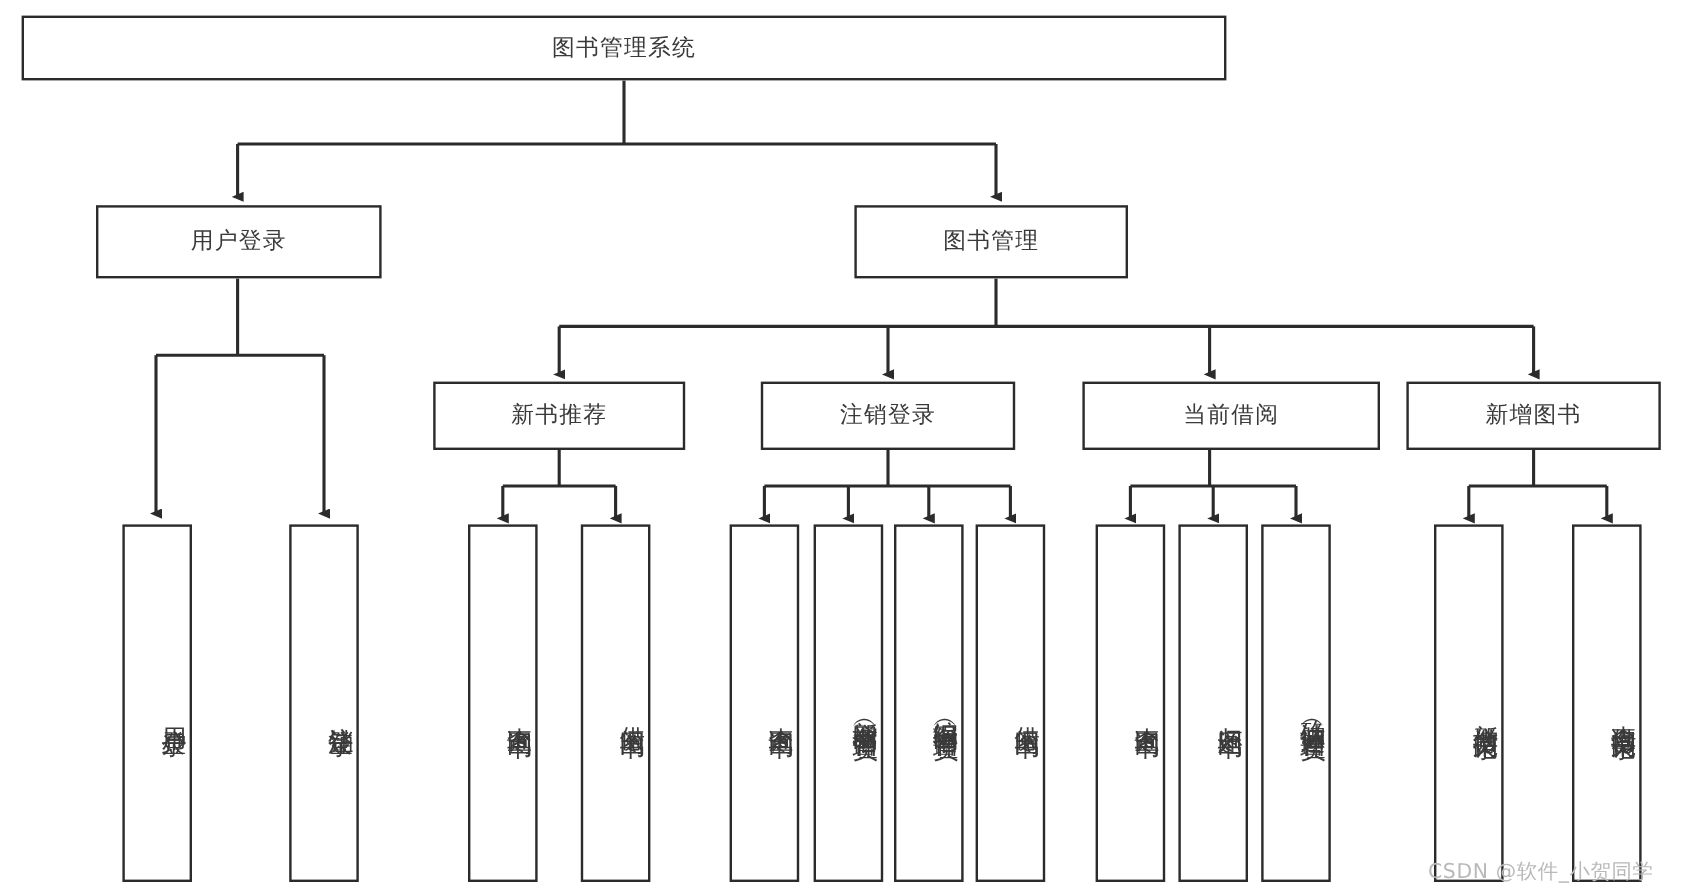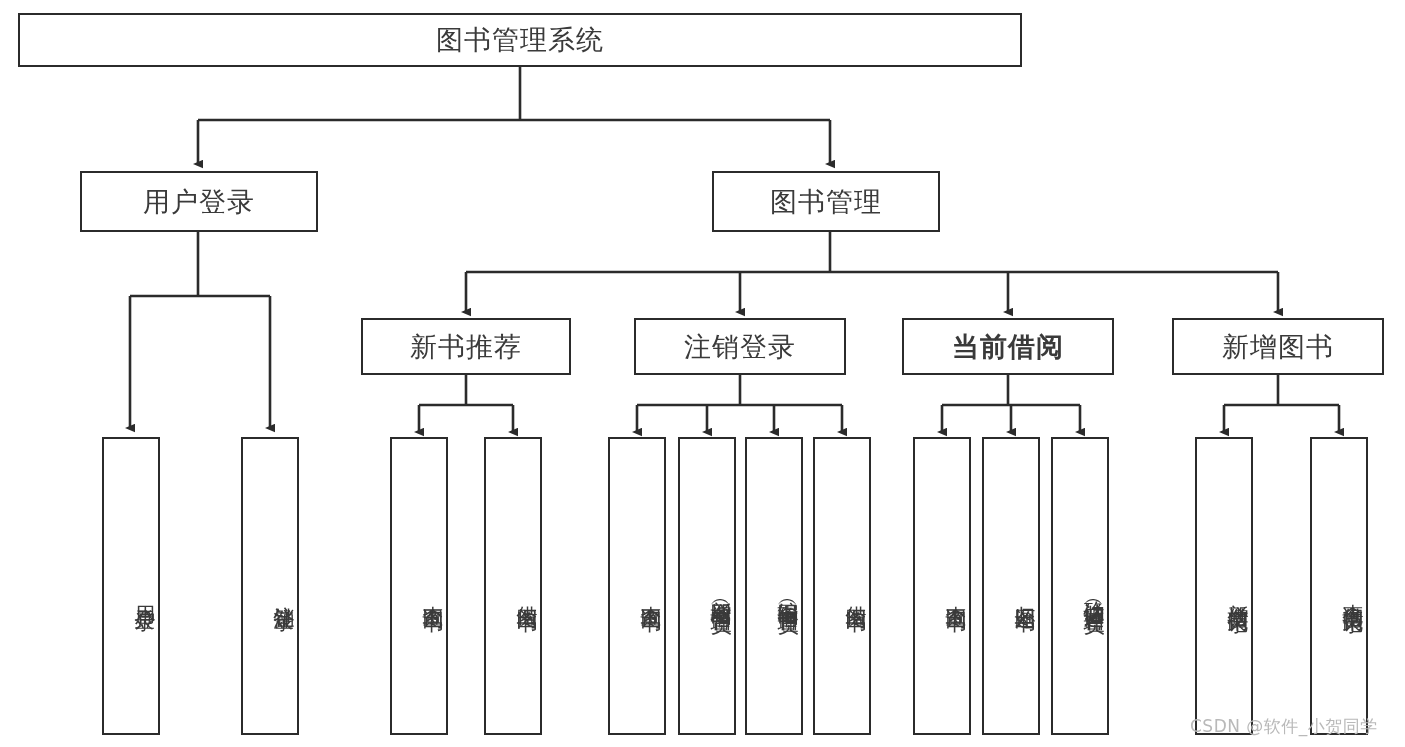--- a/index.html
+++ b/index.html
@@ -31,21 +31,21 @@
     box-sizing: border-box;
     background: #ffffff;
     border: 2px solid #2b2b2b;
     display: flex;
     align-items: center;
     justify-content: center;
     color: #3a3a3a;
     z-index: 2;
   }
   .node.h {
-    font-size: 27px;
+    font-size: 19px;
     line-height: 1.1;
     letter-spacing: 1px;
     white-space: nowrap;
   }
   .node.v {
     writing-mode: vertical-rl;
     text-orientation: upright;
     font-size: 21px;
     line-height: 1.25;
     letter-spacing: 2px;
@@ -126,21 +126,21 @@
     </g>
   </svg>
 
   <div class="node h" style="left:18px; top:13px; width:1004px; height:54px;">图书管理系统</div>
 
   <div class="node h" style="left:80px; top:171px; width:238px; height:61px;">用户登录</div>
   <div class="node h" style="left:712px; top:171px; width:228px; height:61px;text-align:right;">图书管理</div>
 
   <div class="node h" style="left:361px; top:318px; width:210px; height:57px;">新书推荐</div>
   <div class="node h" style="left:634px; top:318px; width:212px; height:57px;">注销登录</div>
-  <div class="node h" style="left:902px; top:318px; width:212px; height:57px;font-weight:bold;">当前借阅</div>
+  <div class="node h" style="left:902px; top:318px; width:248px; height:57px;">当前借阅</div>
   <div class="node h" style="left:1172px; top:318px; width:212px; height:57px;">新增图书</div>
 
   <div class="node v" style="left:102px; top:437px; width:58px; height:298px;">
     <span class="vtext">用户登录</span>
   </div>
   <div class="node v" style="left:241px; top:437px; width:58px; height:298px;">
     <span class="vtext">注销登录</span>
   </div>
 
   <div class="node v" style="left:390px; top:437px; width:58px; height:298px;">

